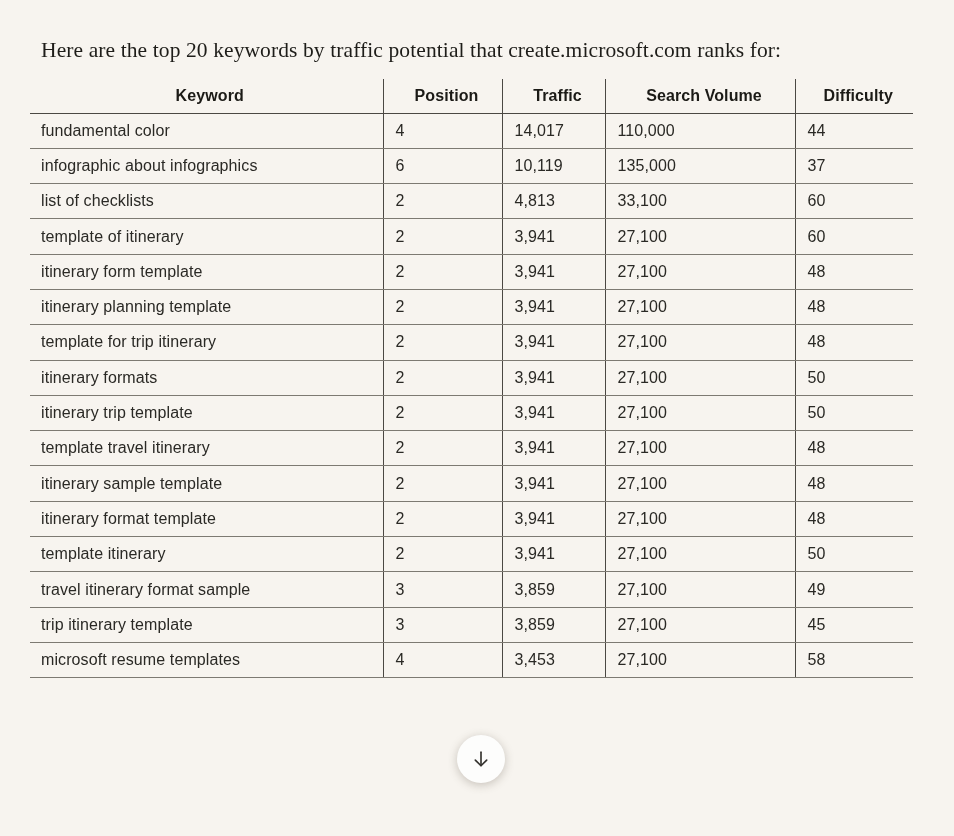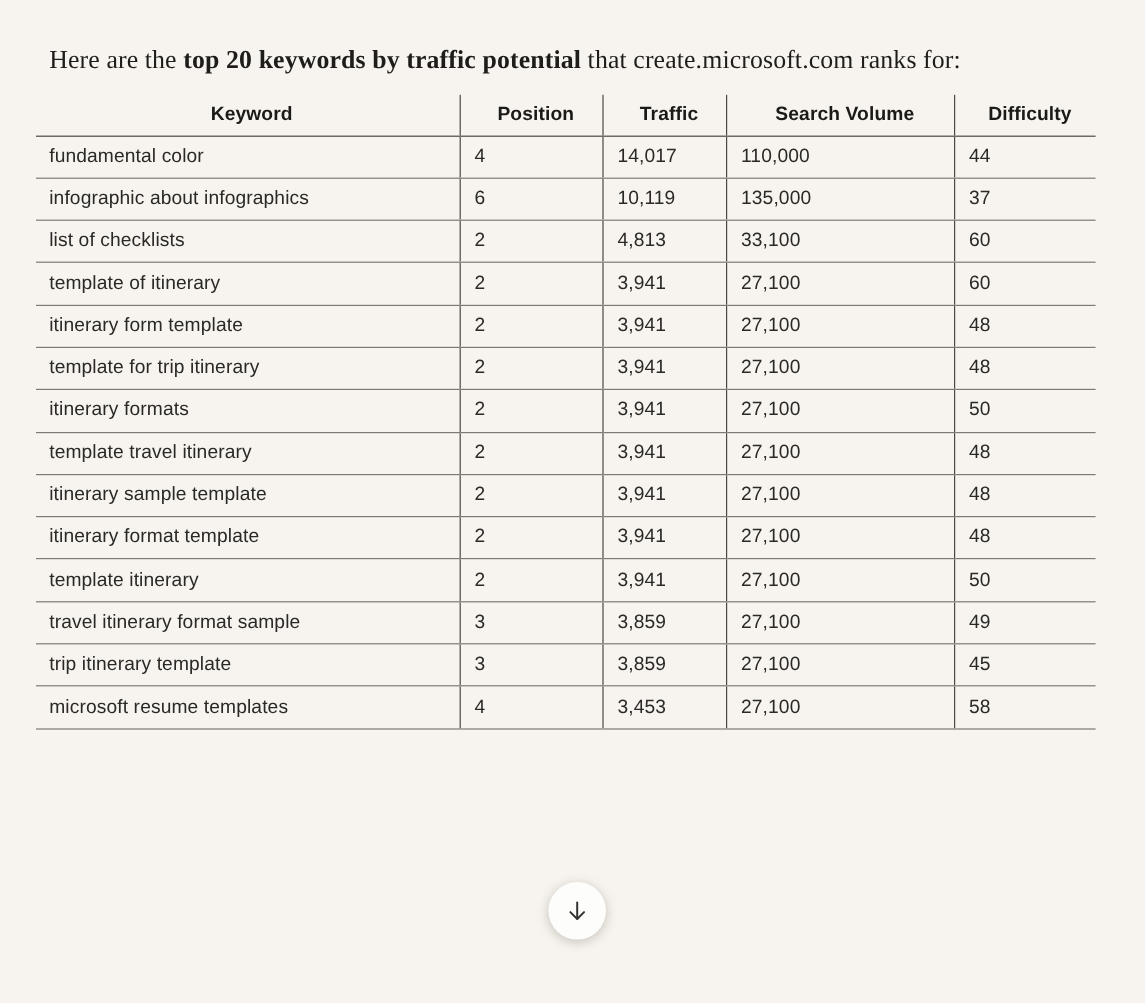--- a/index.html
+++ b/index.html
@@ -19,21 +19,21 @@
     left: 41px;
     top: 36px;
     font-family: "Liberation Serif", serif;
     font-size: 21.5px;
     line-height: 28px;
     font-weight: 400;
     color: #1e1d19;
     letter-spacing: 0.1px;
     white-space: nowrap;
   }
-  .heading .bold { font-weight: 700; }
+  .heading .bold { font-weight: 400; }
   table.kw-table {
     position: absolute;
     left: 30px;
     top: 79px;
     width: 883px;
     border-collapse: collapse;
     table-layout: fixed;
     font-size: 16px;
     color: #2a2925;
   }
@@ -136,28 +136,42 @@
         <td>60</td>
       </tr>
       <tr>
         <td>itinerary form template</td>
         <td>2</td>
         <td>3,941</td>
         <td>27,100</td>
         <td>48</td>
       </tr>
       <tr>
+        <td>itinerary planning template</td>
+        <td>2</td>
+        <td>3,941</td>
+        <td>27,100</td>
+        <td>48</td>
+      </tr>
+      <tr>
         <td>template for trip itinerary</td>
         <td>2</td>
         <td>3,941</td>
         <td>27,100</td>
         <td>48</td>
       </tr>
       <tr>
         <td>itinerary formats</td>
+        <td>2</td>
+        <td>3,941</td>
+        <td>27,100</td>
+        <td>50</td>
+      </tr>
+      <tr>
+        <td>itinerary trip template</td>
         <td>2</td>
         <td>3,941</td>
         <td>27,100</td>
         <td>50</td>
       </tr>
       <tr>
         <td>template travel itinerary</td>
         <td>2</td>
         <td>3,941</td>
         <td>27,100</td>

